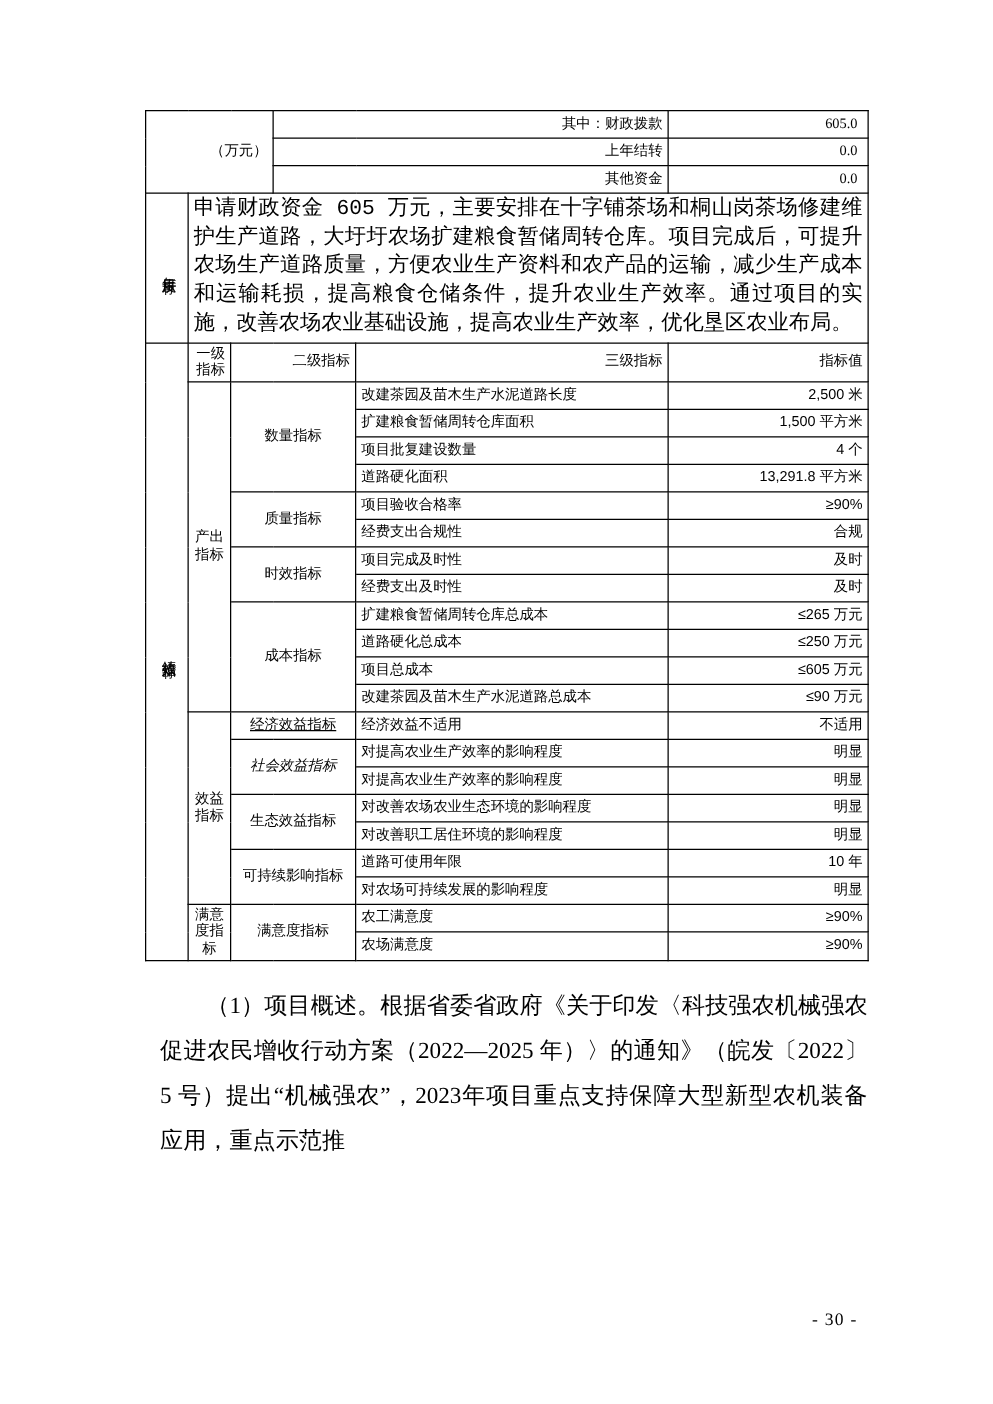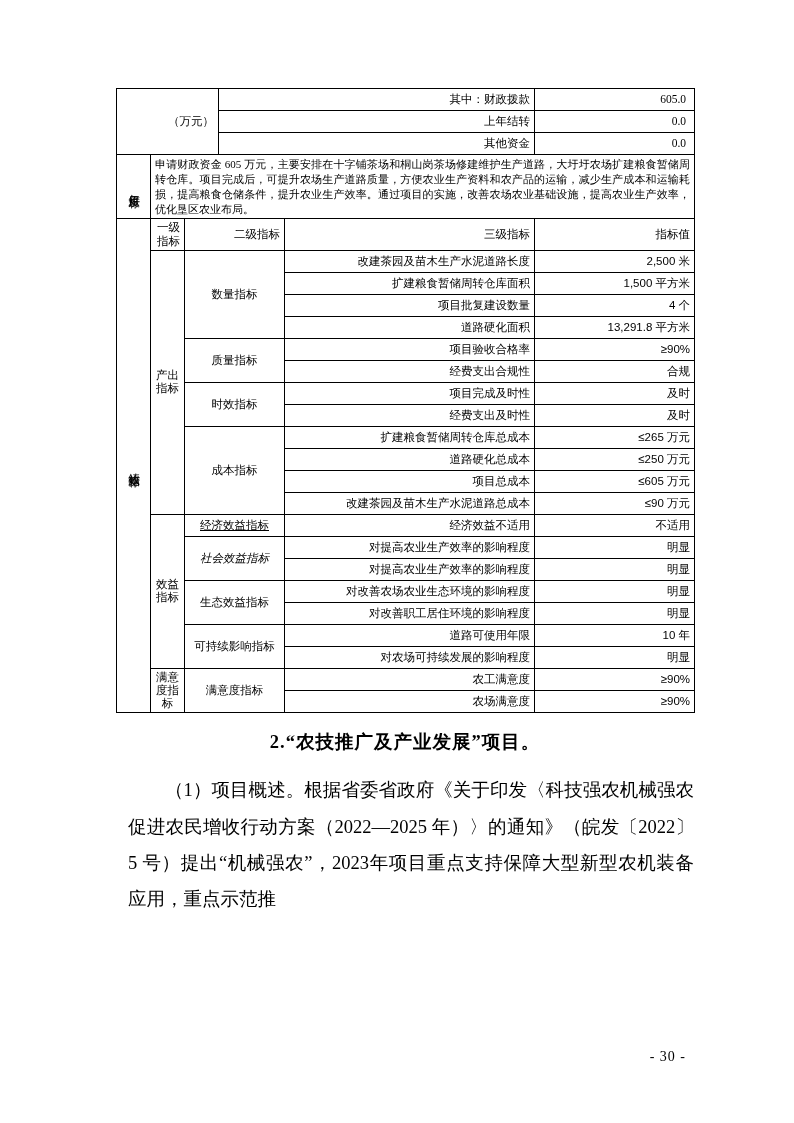--- a/index.html
+++ b/index.html
@@ -31,36 +31,36 @@
   }
   table.budget td {
     border: 1px solid #000;
     padding: 2px 4px;
     vertical-align: middle;
     line-height: 1.35;
     height: 22px;
     box-sizing: border-box;
   }
   .c-center { text-align: right; }
-  .c-left { text-align: right; margin-top: 46px; }
+  .c-left { text-align: left; margin-top: 46px; }
   .c-right { text-align: right; padding-right: 8px !important; font-family: Liberation Serif, serif; }
   .vert {
     text-align: center;
     font-size: 11.5px;
     line-height: 1.2;
   }
   .vert span {
     display: block;
   }
   .para-block {
-    font-size: 11px;
+    font-size: 17px;
     line-height: 1.55;
     text-align: justify;
     padding: 4px 6px;
-    font-family: Liberation Serif, serif;
+    font-family: Liberation Mono, monospace;
   }
   .body-text {
     margin-top: 18px;
     font-size: 18.5px;
     line-height: 1.95;
     text-align: justify;
     font-family: "Liberation Serif", "DejaVu Serif", serif;
   }
   .body-heading {
     margin-top: 16px;
@@ -224,18 +224,17 @@
         <td class="c-left">农工满意度</td>
         <td class="c-center">≥90%</td>
       </tr>
       <tr>
         <td class="c-left">农场满意度</td>
         <td class="c-center">≥90%</td>
       </tr>
     </tbody>
   </table>
 
-  <div class="body-heading">2.“农技推广及产业发展”项目。</div>
 
   <div class="body-text indent2">（1）项目概述。根据省委省政府《关于印发〈科技强农机械强农促进农民增收行动方案（2022—2025 年）〉的通知》（皖发〔2022〕5 号）提出“机械强农”，2023年项目重点支持保障大型新型农机装备应用，重点示范推</div>
 
   <div class="page-number">- 30 -</div>
 </div>
 
 </body></html>

